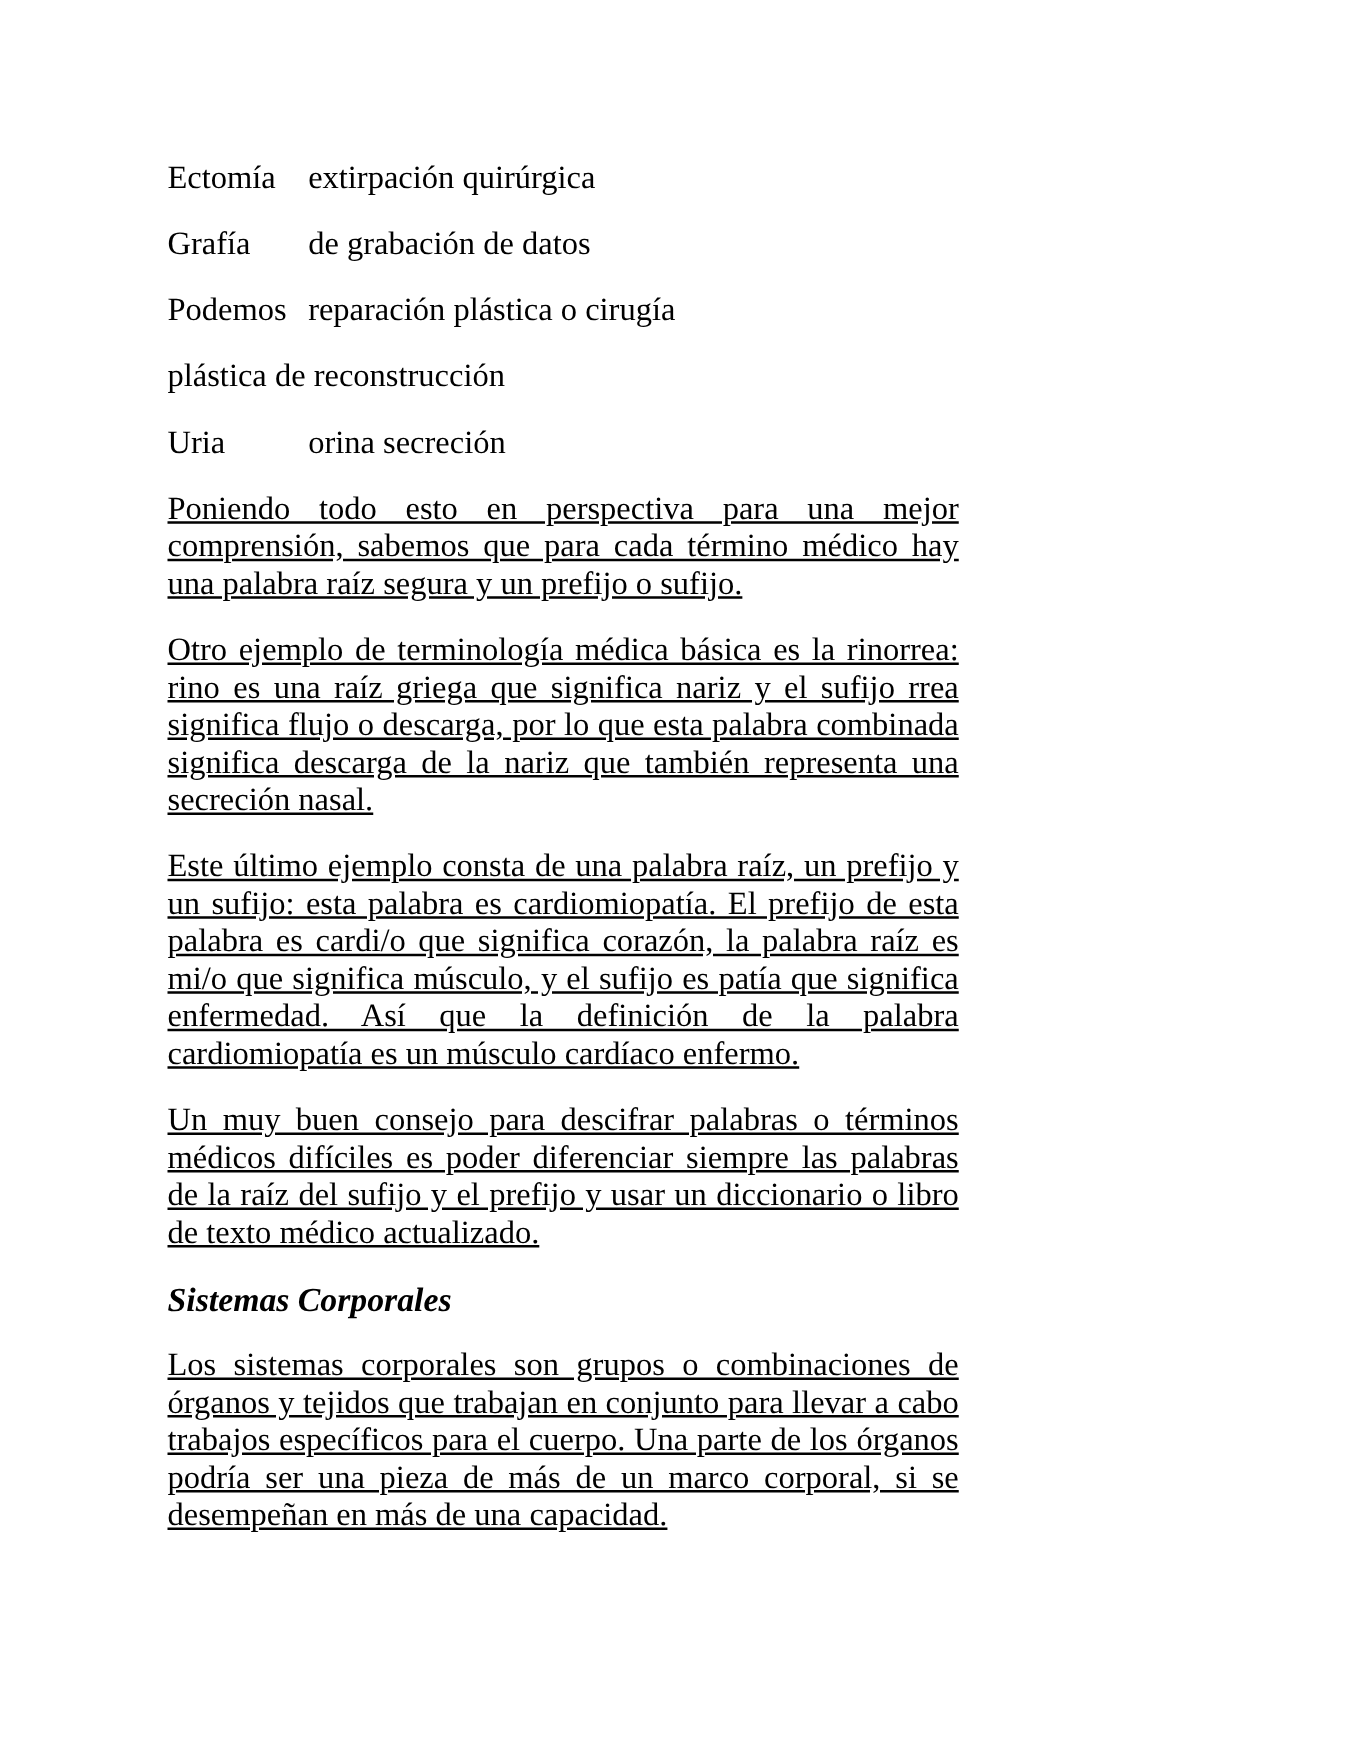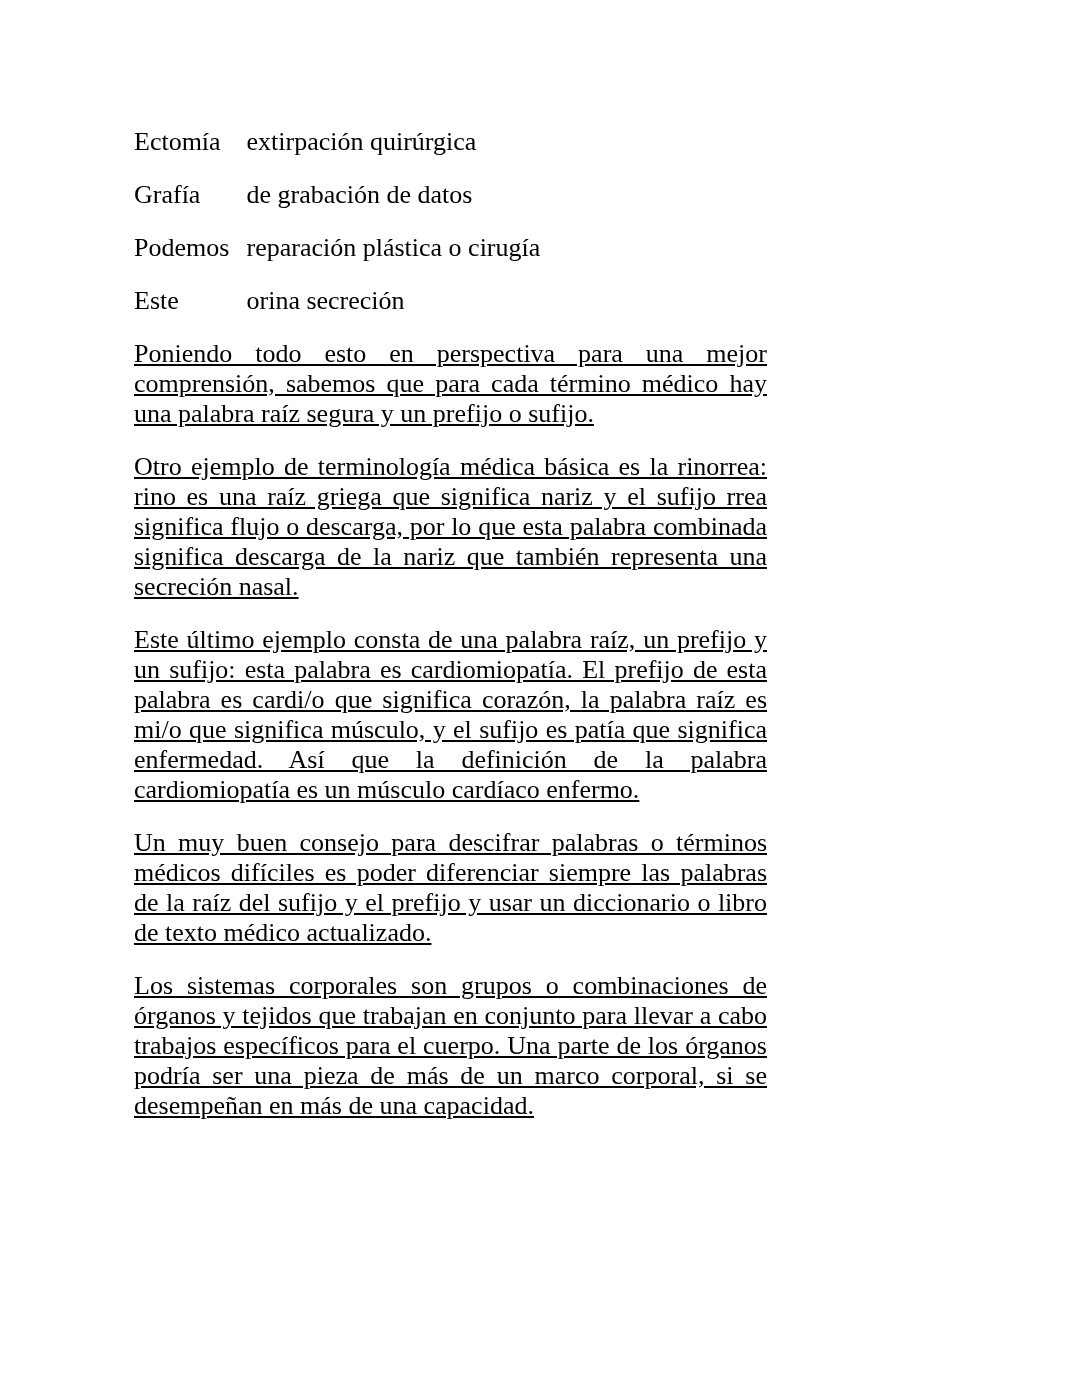--- a/index.html
+++ b/index.html
@@ -55,26 +55,30 @@
     </p>
     <p class="defrow">
       <span class="term">Grafía</span>
       <span class="def">de grabación de datos</span>
     </p>
     <p class="defrow">
       <span class="term">Podemos</span>
       <span class="def">reparación plástica o cirugía</span>
     </p>
     <p class="defrow">
-      <span class="term">Este</span>
+      <span class="def">plástica de reconstrucción</span>
+    </p>
+    <p class="defrow">
+      <span class="term">Uria</span>
       <span class="def">orina secreción</span>
     </p>
   </div>
 
   <p class="para">Poniendo todo esto en perspectiva para una mejor comprensión, sabemos que para cada término médico hay una palabra raíz segura y un prefijo o sufijo.</p>
   <p class="para">Otro ejemplo de terminología médica básica es la rinorrea: rino es una raíz griega que significa nariz y el sufijo rrea significa flujo o descarga, por lo que esta palabra combinada significa descarga de la nariz que también representa una secreción nasal.</p>
   <p class="para">Este último ejemplo consta de una palabra raíz, un prefijo y un sufijo: esta palabra es cardiomiopatía. El prefijo de esta palabra es cardi/o que significa corazón, la palabra raíz es mi/o que significa músculo, y el sufijo es patía que significa enfermedad. Así que la definición de la palabra cardiomiopatía es un músculo cardíaco enfermo.</p>
   <p class="para">Un muy buen consejo para descifrar palabras o términos médicos difíciles es poder diferenciar siempre las palabras de la raíz del sufijo y el prefijo y usar un diccionario o libro de texto médico actualizado.</p>
 
+  <h2 class="heading">Sistemas Corporales</h2>
 
   <p class="para">Los sistemas corporales son grupos o combinaciones de órganos y tejidos que trabajan en conjunto para llevar a cabo trabajos específicos para el cuerpo. Una parte de los órganos podría ser una pieza de más de un marco corporal, si se desempeñan en más de una capacidad.</p>
 
 </div>
 
 </body></html>

